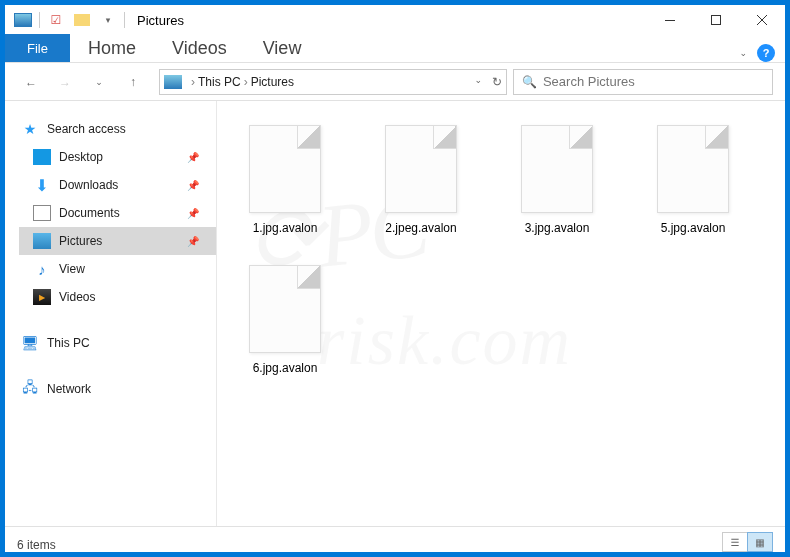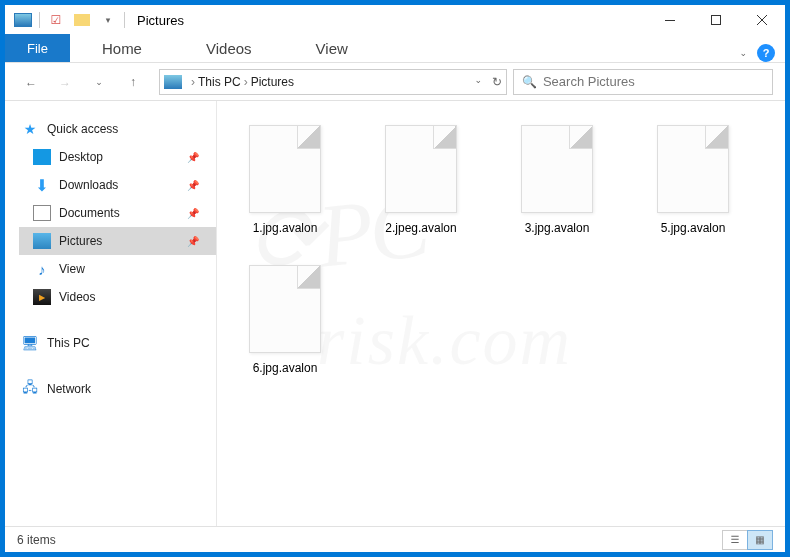--- a/index.html
+++ b/index.html
@@ -7,21 +7,21 @@
 .window{width:100%;height:100%;background:#fff;display:flex;flex-direction:column;border:1px solid #0078d7}
 .titlebar{height:30px;background:#fff;display:flex;align-items:center;position:relative}
 .titlebar-icons{display:flex;align-items:center;gap:2px;padding-left:6px}
 .tb-icon{width:24px;height:22px;display:flex;align-items:center;justify-content:center}
 .tb-sep{width:1px;height:16px;background:#ccc;margin:0 2px}
 .title-text{margin-left:10px;font-size:13px}
 .win-controls{margin-left:auto;display:flex}
 .win-btn{width:46px;height:30px;display:flex;align-items:center;justify-content:center;cursor:default}
 .ribbon{height:28px;background:#fff;display:flex;align-items:flex-end;border-bottom:1px solid #e1e1e1;position:relative}
 .file-tab{height:28px;background:#1979ca;color:#fff;padding:0 22px;display:flex;align-items:center;font-size:13px}
-.r-tab{padding:0 32px;height:28px;display:flex;align-items:center;font-size:15px;color:#444}
+.r-tab{padding:0 18px;height:28px;display:flex;align-items:center;font-size:18px;color:#444}
 .ribbon-right{margin-left:auto;display:flex;align-items:center;padding-right:10px;gap:10px}
 .help-icon{width:18px;height:18px;border-radius:50%;background:#1e90ff;color:#fff;display:flex;align-items:center;justify-content:center;font-size:11px;font-weight:bold}
 .navbar{height:38px;display:flex;align-items:center;padding:0 12px;gap:6px;border-bottom:1px solid #e1e1e1}
 .nav-btn{width:28px;height:28px;display:flex;align-items:center;justify-content:center;color:#666}
 .nav-btn.disabled{color:#ccc}
 .addr-box{flex:1;height:26px;border:1px solid #ccc;display:flex;align-items:center;padding:0 4px;margin-left:6px}
 .addr-ico{width:18px;height:14px;background:linear-gradient(#7ec8e3,#2a7ab9);margin-right:6px}
 .bc-sep{color:#888;margin:0 3px}
 .bc{color:#222}
 .addr-right{margin-left:auto;display:flex;gap:10px;color:#666}
@@ -43,21 +43,21 @@
 .ico-music{color:#1e7fd6;font-size:15px}
 .ico-vid{background:linear-gradient(#444,#111);color:#f0a020;font-size:8px}
 .ico-pc{color:#1e7fd6;font-size:14px}
 .ico-net{color:#1e7fd6;font-size:14px}
 .sb-spacer{height:18px}
 .content{flex:1;padding:24px 20px;display:flex;flex-wrap:wrap;align-content:flex-start;gap:30px 40px;position:relative;background:#fff}
 .file-item{width:96px;display:flex;flex-direction:column;align-items:center;gap:8px}
 .file-icon{width:72px;height:88px;background:#fcfcfc;border:1px solid #ddd;position:relative;box-shadow:1px 1px 3px rgba(0,0,0,.08)}
 .file-icon::before{content:"";position:absolute;top:0;right:0;width:22px;height:22px;background:linear-gradient(135deg,#fcfcfc 50%,#ccc 50%);border-left:1px solid #ddd;border-bottom:1px solid #ddd}
 .file-name{font-size:12px;text-align:center;word-break:break-all}
-.statusbar{height:26px;border-top:1px solid #e1e1e1;display:flex;align-items:center;padding:0 12px;color:#444;font-size:12px}
+.statusbar{height:26px;border-top:1px solid #e1e1e1;display:flex;align-items:flex-end;padding:0 12px;color:#444;font-size:12px}
 .sb-right{margin-left:auto;display:flex}
 .view-btn{width:26px;height:20px;border:1px solid #ccc;margin-left:-1px;display:flex;align-items:center;justify-content:center;font-size:10px;color:#666}
 .view-btn.active{background:#cde6f7;border-color:#7bb2e0}
 .watermark{position:absolute;top:80px;left:30px;font-size:90px;font-weight:400;color:rgba(120,120,120,.07);font-style:italic;transform:rotate(-6deg);letter-spacing:-4px;pointer-events:none;white-space:nowrap;font-family:Georgia,serif}
 .watermark2{position:absolute;top:200px;left:100px;font-size:70px;color:rgba(120,120,120,.06);font-style:italic;letter-spacing:2px;pointer-events:none;font-family:Georgia,serif}
 .chev{font-size:9px;color:#666}
 </style>
 </head>
 <body>
 
@@ -128,21 +128,21 @@
     <div class="search-box">
       <span style="margin-right:6px">🔍</span>
       <input placeholder="Search Pictures" style="">
     </div>
   </div>
 
   <div class="body">
     <div class="sidebar">
       <div class="nav-item top">
         <span class="ico ico-star">★</span>
-        <span>Quick access</span>
+        <span>Search access</span>
       </div>
       <div class="nav-item">
         <span class="ico ico-desk"></span>
         <span>Desktop</span>
         <span class="pin">📌</span>
       </div>
       <div class="nav-item">
         <span class="ico ico-dl">⬇</span>
         <span>Downloads</span>
         <span class="pin">📌</span>

